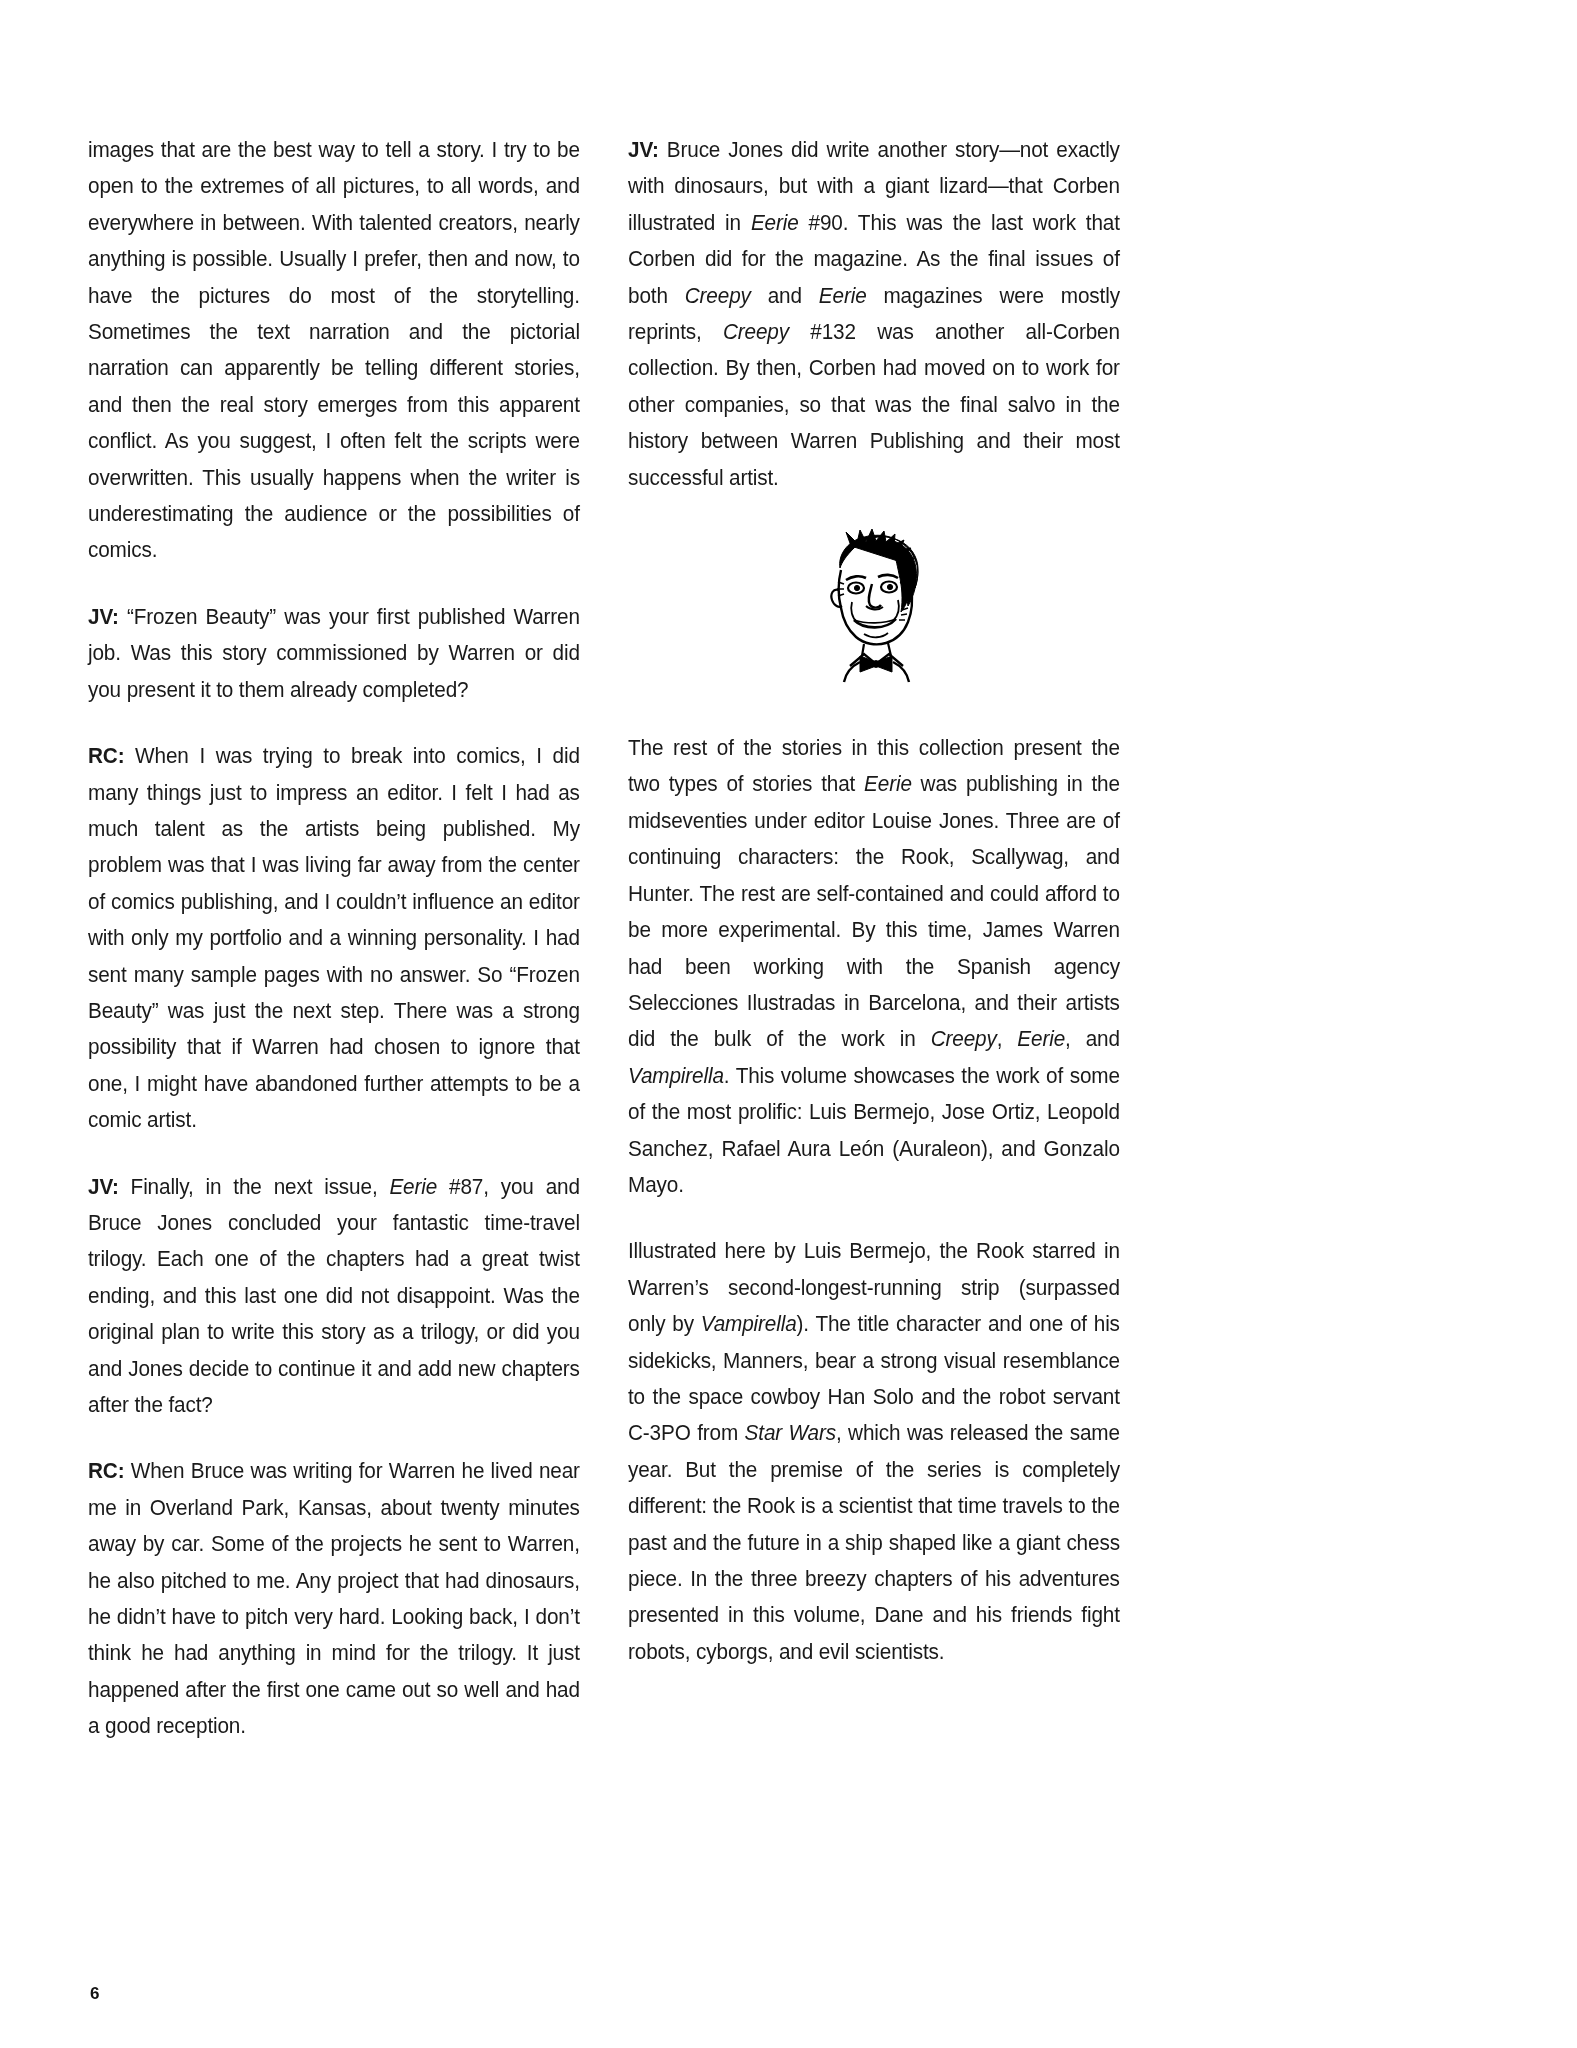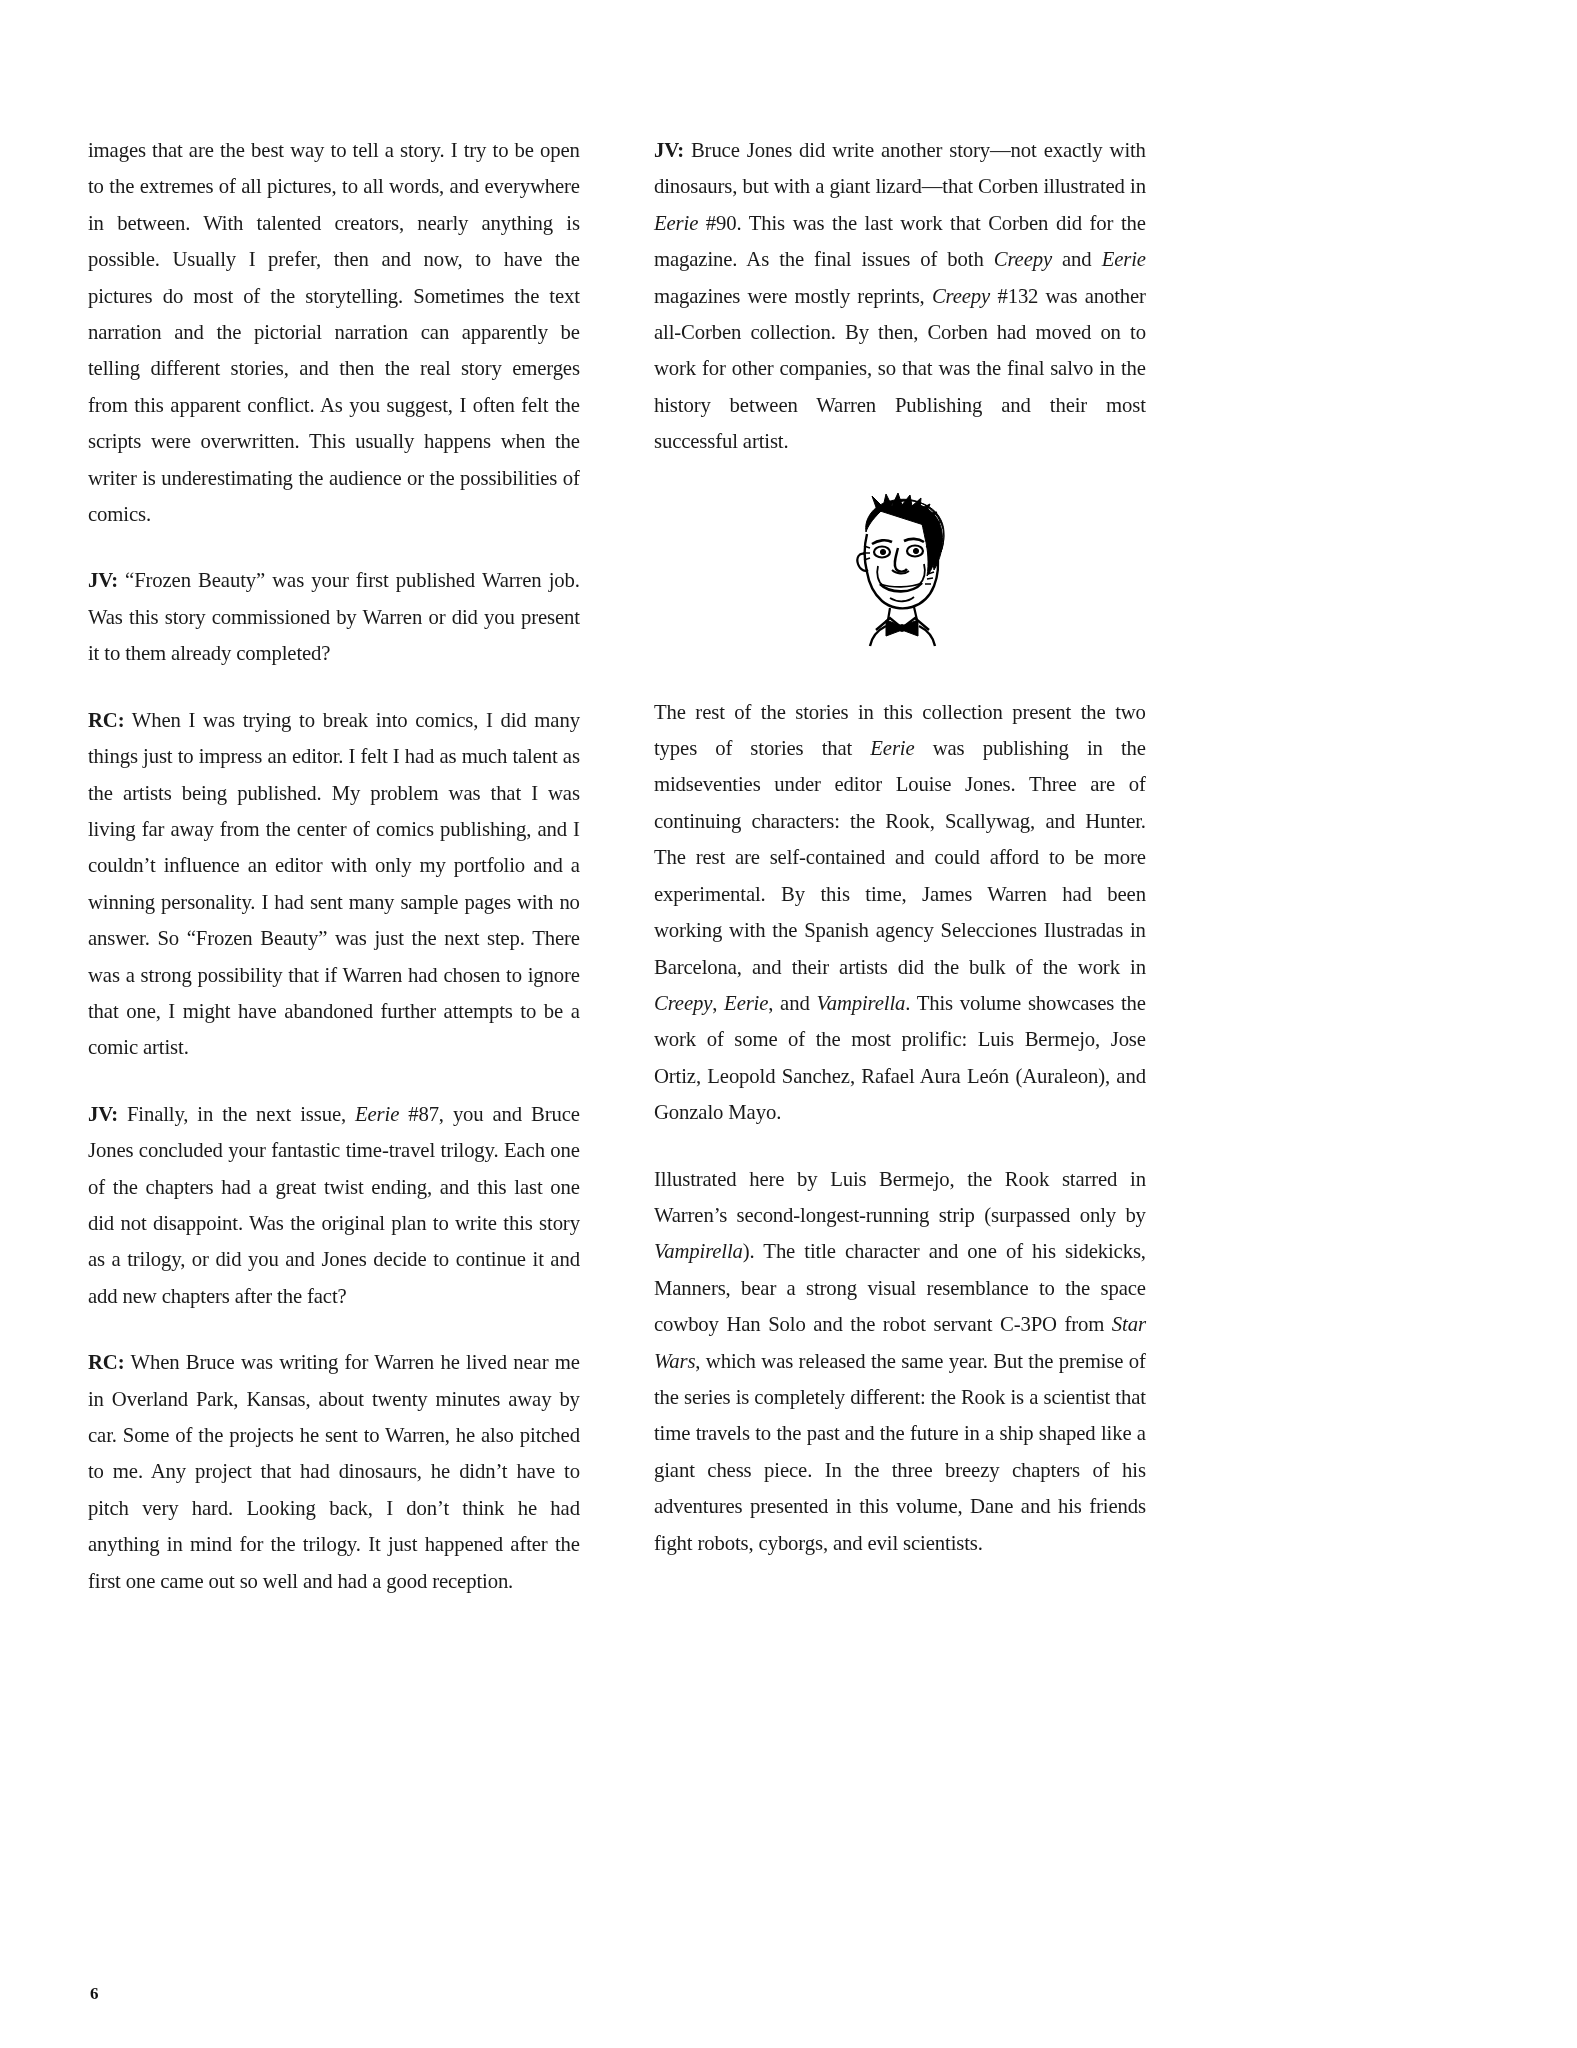--- a/index.html
+++ b/index.html
@@ -5,40 +5,40 @@
   html, body {
     margin: 0;
     padding: 0;
     background: #ffffff;
   }
   .page {
     position: relative;
     width: 1577px;
     height: 2048px;
     background: #ffffff;
-    font-family: Liberation Serif, serif;
+    font-family: Liberation Sans, sans-serif;
     color: #1a1a1a;
     box-sizing: border-box;
     overflow: hidden;
   }
   .columns {
     position: absolute;
     left: 88px;
     top: 132px;
     width: 1400px;
     height: 1740px;
     display: flex;
     gap: 32px;
   }
   .col {
     width: 492px;
     flex: 0 0 492px;
   }
   .col-right {
-    margin-left: 42px;
+    margin-left: 16px;
   }
   p.para {
     margin: 0 0 30px 0;
     text-align: justify;
     text-justify: inter-word;
     font-size: 21.5px;
     line-height: 36.4px;
     letter-spacing: -0.15px;
     word-spacing: 0px;
     font-stretch: condensed;

